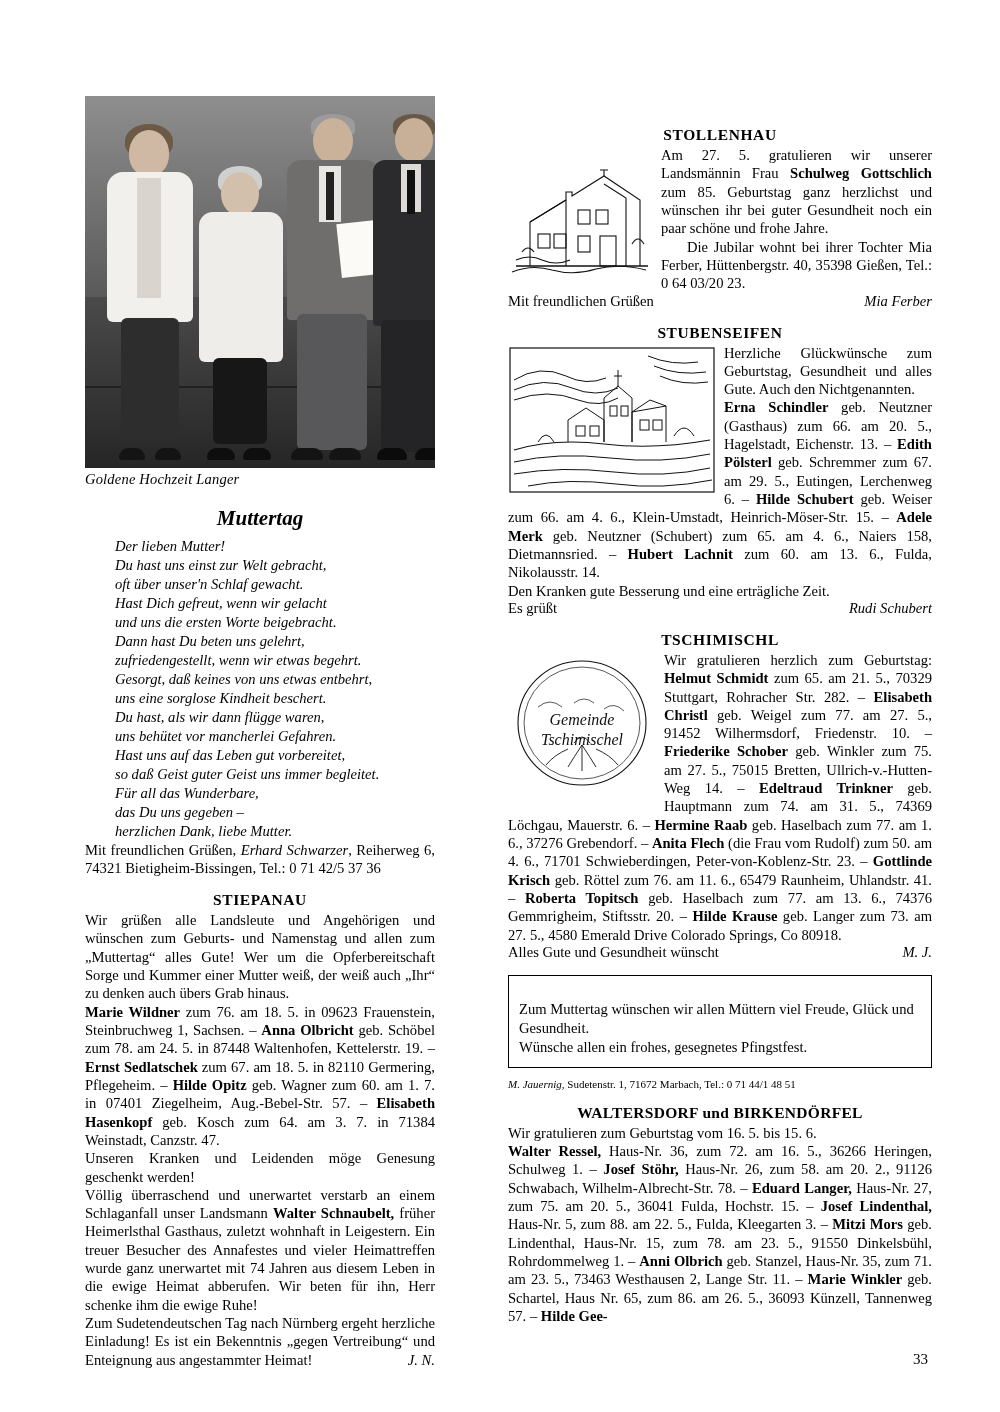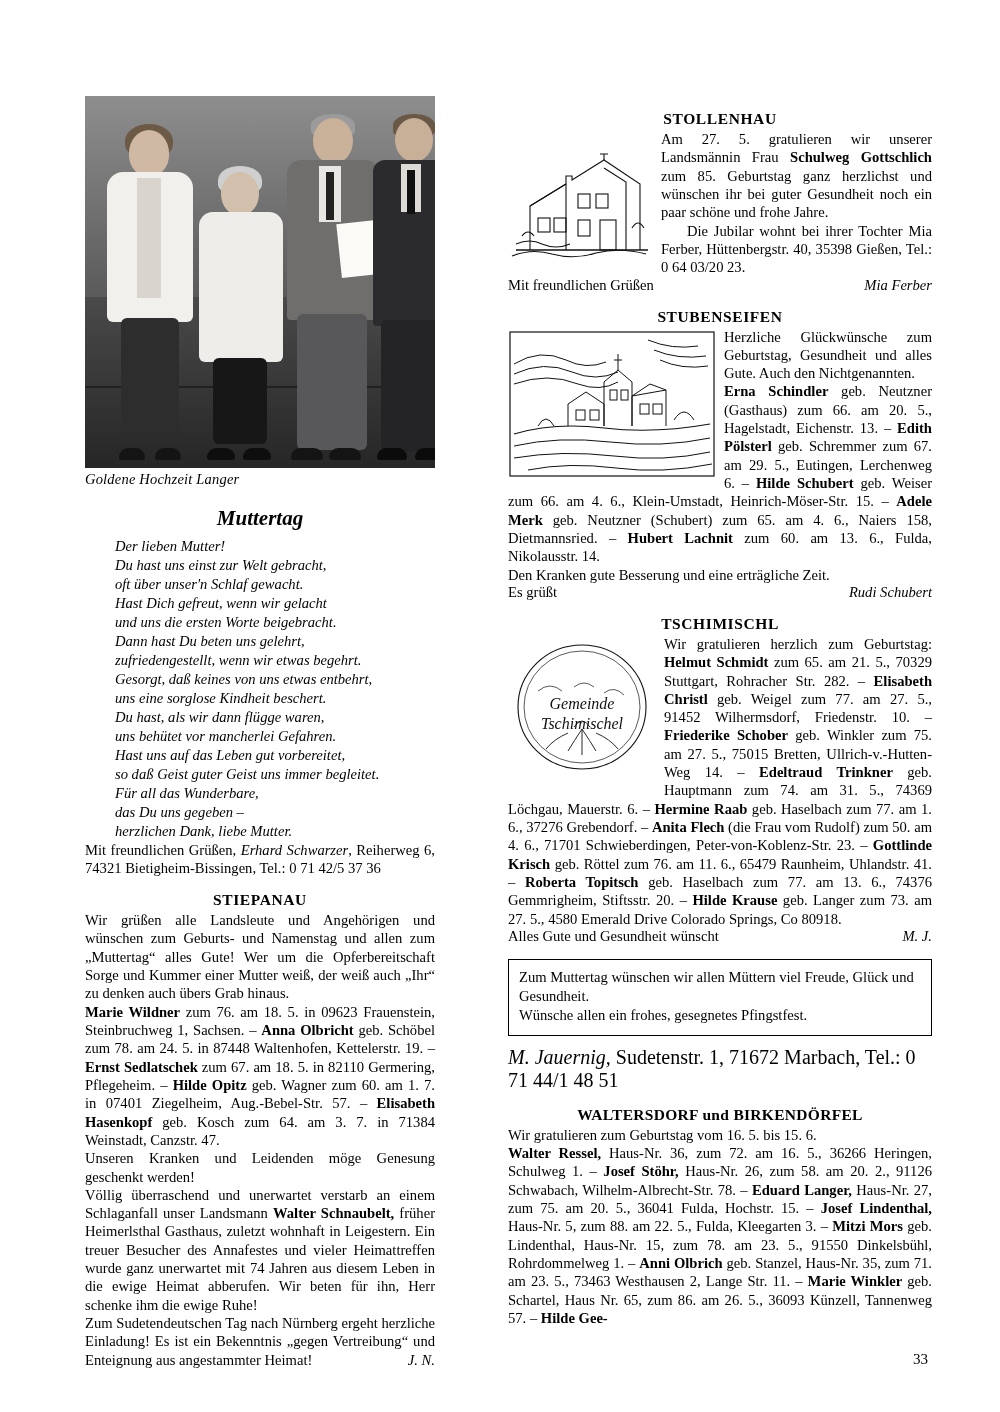--- a/index.html
+++ b/index.html
@@ -23,21 +23,21 @@
   }
   .col-left {
     position: absolute;
     left: 85px;
     top: 96px;
     width: 350px;
   }
   .col-right {
     position: absolute;
     left: 508px;
-    top: 96px;
+    top: 112px;
     width: 424px;
   }
 
   
   .photo {
     width: 350px;
     height: 372px;
     position: relative;
     overflow: hidden;
     background: linear-gradient(180deg,#555 0%, #3d3d3d 40%, #2a2a2a 100%);
@@ -150,26 +150,26 @@
   
   .drawing-wrap { position: relative; }
   .drawing {
     float: left;
     margin: 2px 8px 2px 0;
   }
   .clear { clear: both; }
 
   .box {
     border: 1px solid #000;
-    padding: 8px 10px 10px 10px;
+    padding: 24px 10px 10px 10px;
     margin-top: 14px;
     font-size: 14.6px;
     line-height: 1.3;
   }
-  .after-box { margin-top: 10px; font-size: 20px; }
+  .after-box { margin-top: 10px; font-size: 11px; }
 
   .pagenum {
     position: absolute;
     right: 72px;
     bottom: 44px;
     font-size: 15px;
   }
   .indent { text-indent: 26px; }
 </style>
 </head>

